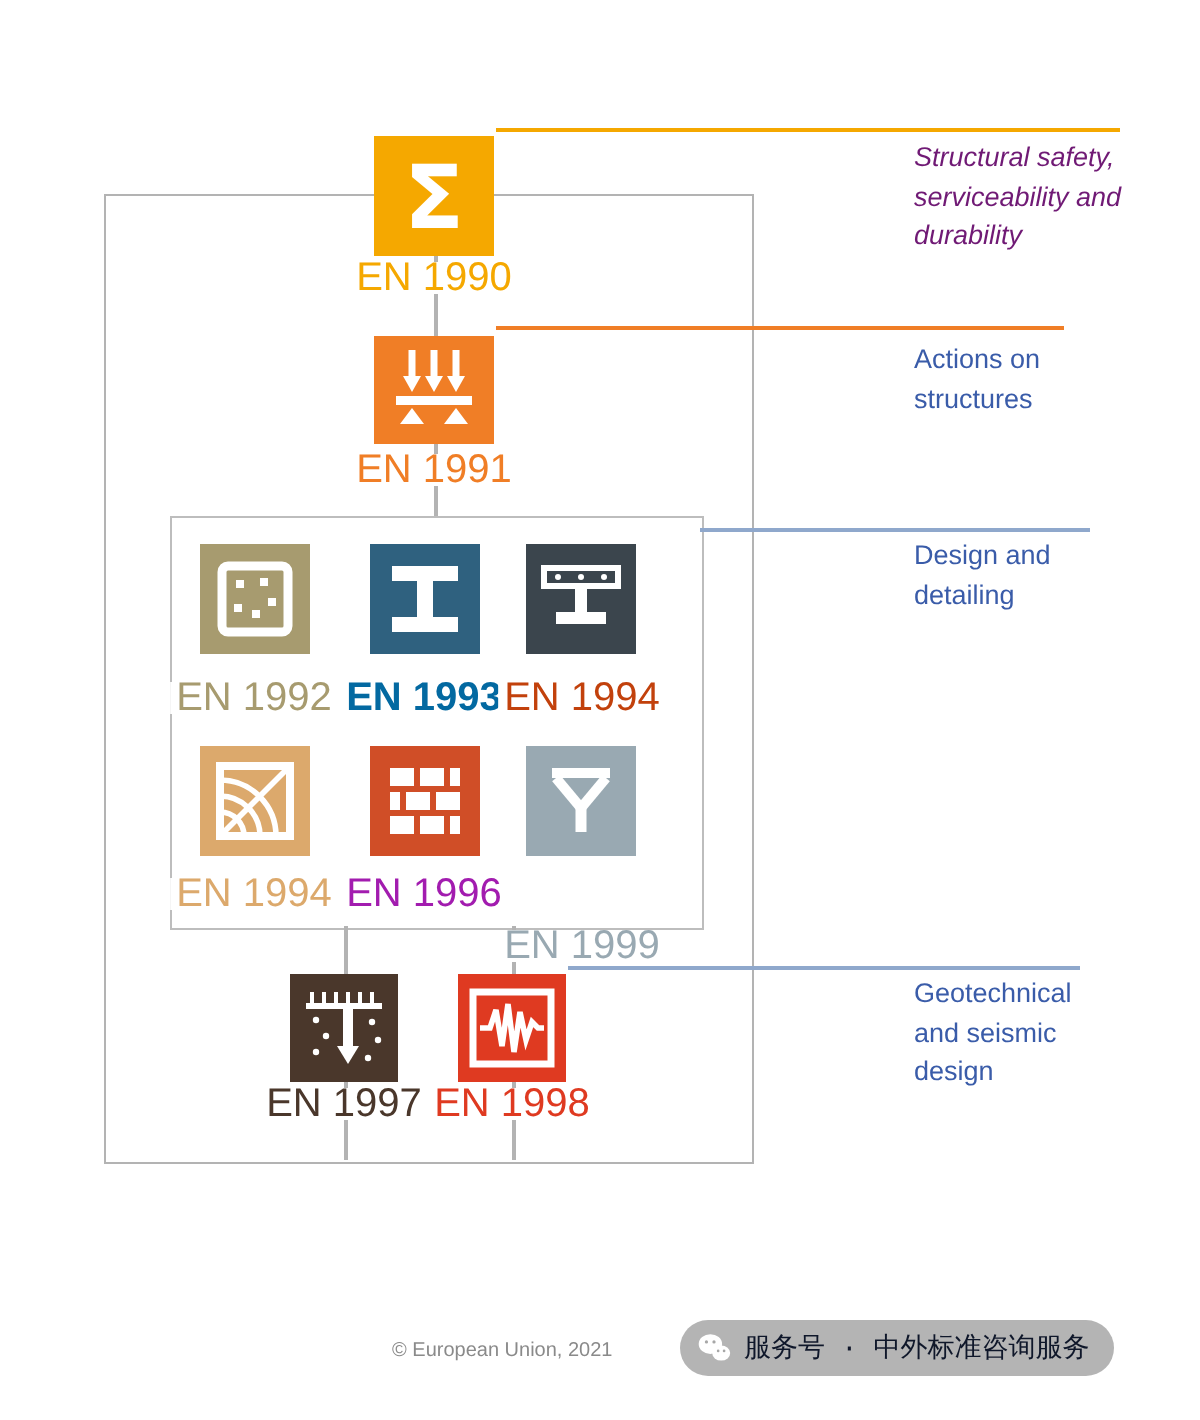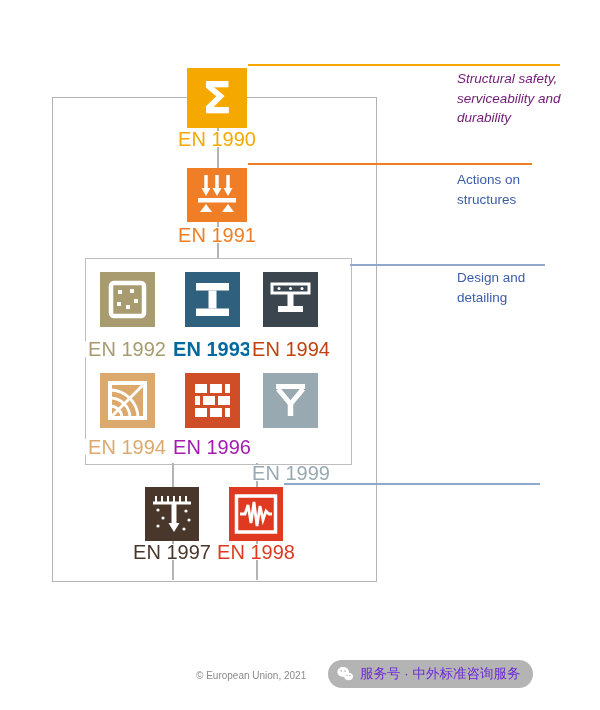--- a/index.html
+++ b/index.html
@@ -23,23 +23,23 @@
   
   .node-label{position:absolute;transform:translateX(-50%);background:#fff;
               padding:0 3px;font-size:20px;font-weight:400;white-space:nowrap;
               z-index:5;line-height:16px;}
 
   
   .annotation{position:absolute;font-size:13.5px;line-height:1.45;z-index:3;}
 
   
   .copyright{position:absolute;left:196px;top:670px;font-size:10px;color:#8a8a8a;z-index:3;}
-  .watermark{position:absolute;left:328px;top:660px;display:flex;align-items:center;gap:6px;
+  .watermark{position:absolute;left:340px;top:660px;display:flex;align-items:center;gap:6px;
              background:rgba(167,167,167,0.85);border-radius:16px;padding:5px 12px 5px 8px;
-             color:#6d28d9;font-size:13.5px;white-space:nowrap;z-index:3;}
+             color:#0f172a;font-size:13.5px;white-space:nowrap;z-index:3;font-family:Liberation Mono, monospace;}
 
   .sigma{fill:#fff;font-family:"DejaVu Sans",sans-serif;font-weight:bold;
          font-size:44px;text-anchor:middle;}
 </style>
 </head>
 <body>
 
 <div class="canvas">
 
   <div class="outer-box"></div>
@@ -192,20 +192,21 @@
     <svg viewBox="0 0 54 54" width="54" height="54">
       <rect x="7.5" y="9" width="39" height="36" fill="none" stroke="#fff" stroke-width="3.5"></rect>
       <polyline points="11,27 16,27 19,18 22,36 25,15 28,39 31,19 34,33 37,24 40,27 43,27" fill="none" stroke="#fff" stroke-width="2.8"></polyline>
     </svg>
   </div>
   <div class="node-label" style="left: 256px; top: 544px; color: rgb(223, 58, 33);">EN 1998</div>
 
   <div class="annotation" style="left: 457px; top: 69px; width: 118px; color: #701a75; font-style: italic;">Structural safety, serviceability and durability</div>
   <div class="annotation" style="left: 457px; top: 170px; width: 88px; color: rgb(58, 92, 169);">Actions on structures</div>
   <div class="annotation" style="left: 457px; top: 268px; width: 88px; color: rgb(58, 92, 169);">Design and detailing</div>
+  <div class="annotation" style="left: 457px; top: 487px; width: 100px; color: rgb(58, 92, 169);">Geotechnical and seismic design</div>
 
   <div class="copyright">© European Union, 2021</div>
   <div class="watermark">
     <svg viewBox="0 0 20 20" width="18" height="18">
       <ellipse cx="8" cy="7.8" rx="6.5" ry="5.5" fill="#fff"></ellipse>
       <circle cx="5.8" cy="6.6" r="0.9" fill="#a7a7a7"></circle>
       <circle cx="10" cy="6.6" r="0.9" fill="#a7a7a7"></circle>
       <ellipse cx="14" cy="12.8" rx="5" ry="4.2" fill="#fff"></ellipse>
       <circle cx="12.3" cy="11.6" r="0.75" fill="#a7a7a7"></circle>
       <circle cx="15.6" cy="11.6" r="0.75" fill="#a7a7a7"></circle>

